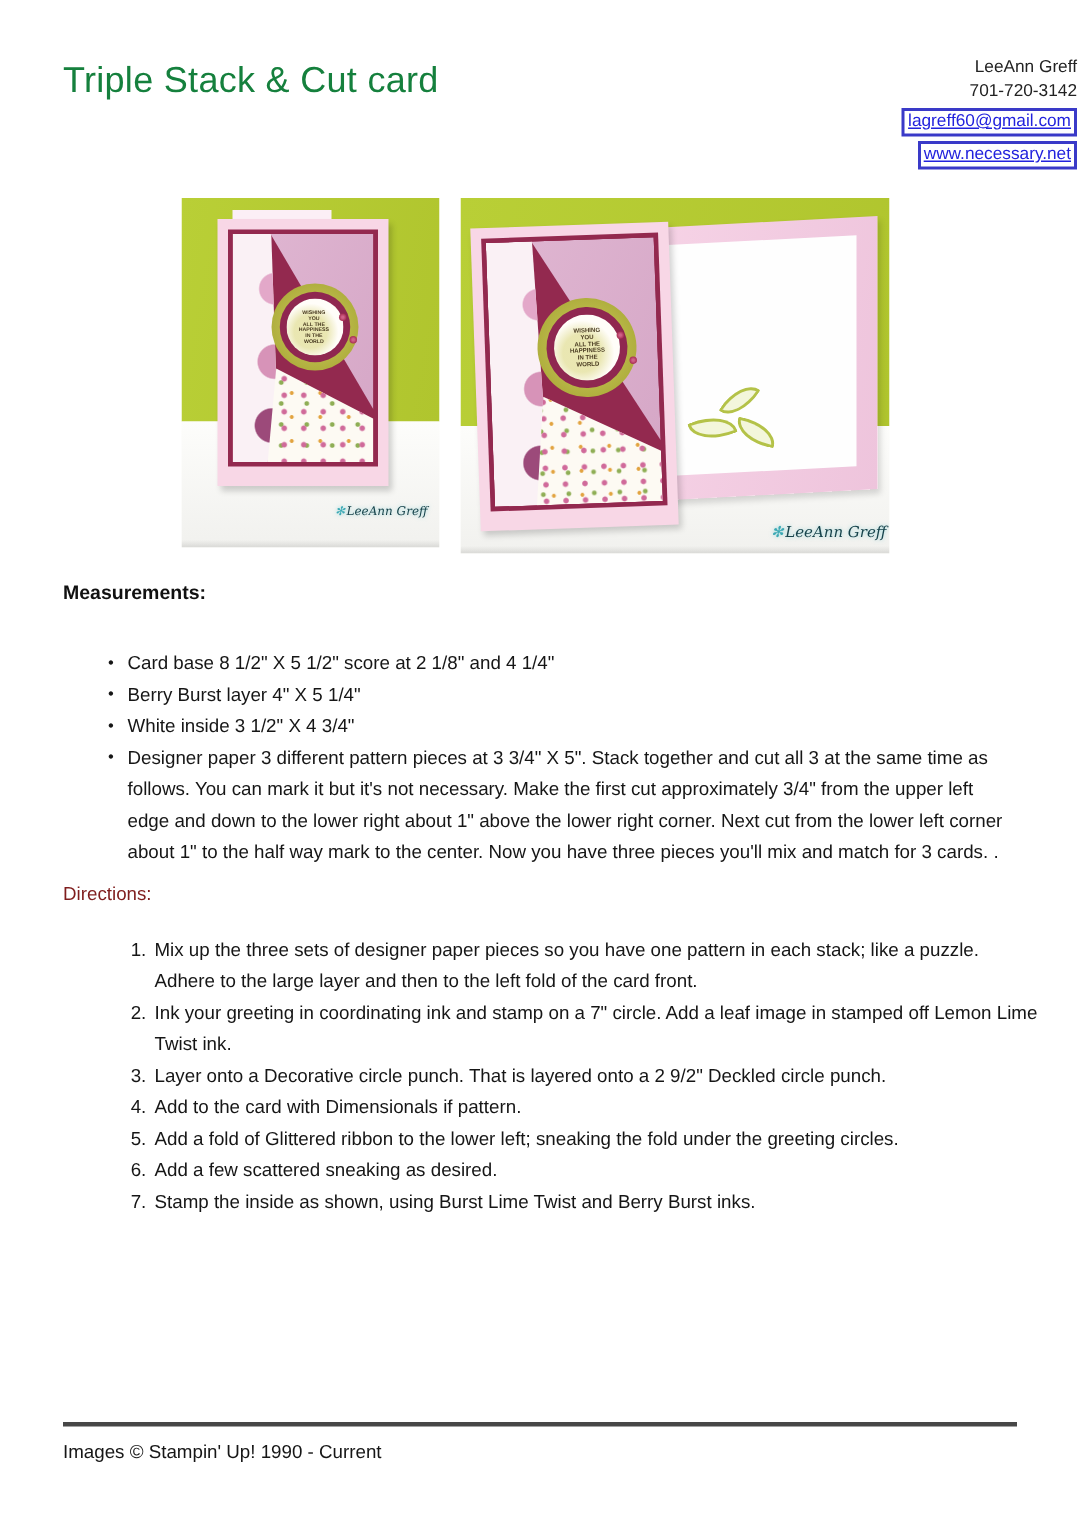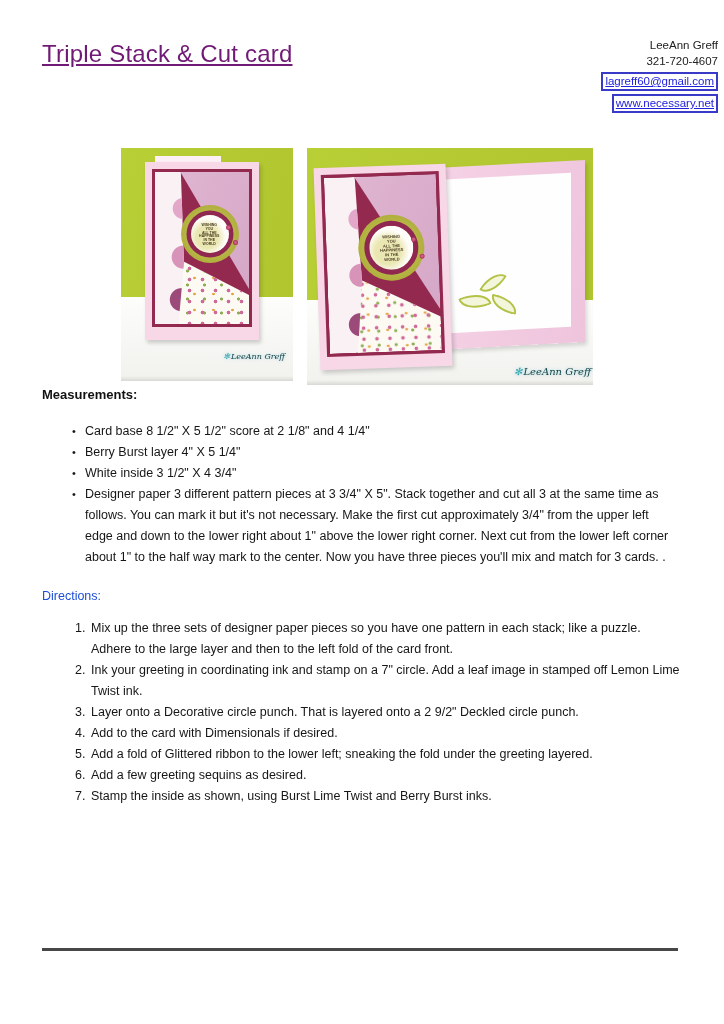--- a/index.html
+++ b/index.html
@@ -1,27 +1,27 @@
 <!DOCTYPE html>
 <html><head>
 <meta charset="utf-8">
 <style>
   html,body{margin:0;padding:0;background:#ffffff;}
   .page{position:relative;width:724px;height:1024px;background:#fff;overflow:hidden;
         font-family:"Liberation Sans", sans-serif;color:#1a1a1a;}
 
   
-  .title{position:absolute;left:42px;top:40px;font-size:24px;letter-spacing:.2px;color:#701a75;text-decoration:underline;}
+  .title{position:absolute;left:42px;top:40px;font-size:24px;letter-spacing:.2px;color:#15803d;}
   .contact{position:absolute;right:6px;top:38px;text-align:right;font-size:11.5px;line-height:15px;color:#222;}
   .contact .row{margin-bottom:1px;}
   .link-box{display:inline-block;border:2px solid #3a3ac8;padding:0 2px;margin-top:2px;
             color:#2222dd;text-decoration:underline;font-size:11.5px;}
 
   
-  .photo{position:absolute;overflow:hidden;background:#fdfdfc;margin-top:16px;}
+  .photo{position:absolute;overflow:hidden;background:#fdfdfc;}
   .photo-left{left:121px;top:132px;width:172px;height:233px;}
   .photo-right{left:307px;top:132px;width:286px;height:237px;}
   .backdrop{position:absolute;left:0;right:0;top:0;height:64%;background:linear-gradient(100deg,#b9cf36,#b0c52e);}
   .table-surface{position:absolute;left:0;right:0;bottom:0;height:36%;background:linear-gradient(#fdfdfb,#f1f1ee);}
   .photo:after{content:"";position:absolute;left:0;right:0;bottom:0;height:5px;
                background:linear-gradient(rgba(0,0,0,0),rgba(0,0,0,.10));}
 
   
   .card-front{position:absolute;background:#f8d7e6;box-shadow:2px 3px 4px rgba(0,0,0,.18);}
   .fold-flap{position:absolute;background:#fceff6;}
@@ -75,42 +75,42 @@
 
   .watermark{position:absolute;font-family:"DejaVu Serif", serif;font-style:italic;
              color:#17434b;text-shadow:0 0 3px rgba(80,190,200,.6);white-space:nowrap;}
   .wm-left{right:8px;bottom:20px;font-size:8px;}
   .wm-right{right:2px;bottom:8px;font-size:10px;}
   .wm-splash{color:#3ca9b4;margin-right:1px;}
 
   
   .section{position:absolute;left:42px;width:644px;font-size:12.5px;line-height:21px;color:#161616;}
   .sec-measure{top:384px;}
-  .sec-measure h2{font-size:13px;margin:0 0 16px 0;font-weight:bold;color:#111;}
+  .sec-measure h2{font-size:13px;margin:0 0 27px 0;font-weight:bold;color:#111;}
   .sec-direct{top:586px;}
-  .sec-direct h2{font-size:12.5px;margin:0 0 11px 0;font-weight:normal;color:#1d4ed8;}
+  .sec-direct h2{font-size:12.5px;margin:0 0 11px 0;font-weight:normal;color:#7f1d1d;}
   ul.bullets{margin:0;padding:0 0 0 30px;list-style:none;width:600px;}
   ul.bullets li{position:relative;padding-left:13px;}
   ul.bullets li:before{content:"•";position:absolute;left:0;top:0;font-size:11px;}
-  ol.steps{margin:4px;padding:0 0 0 43px;width:592px;}
+  ol.steps{margin:16px;padding:0 0 0 43px;width:592px;}
   ol.steps li{padding-left:2px;}
 
   
   .footer-rule{position:absolute;left:42px;width:636px;top:948px;height:3px;background:#474747;}
   .footer-text{position:absolute;left:42px;top:961px;font-size:12.5px;color:#161616;}
 </style>
 </head>
 <body>
 
 <div class="page">
 
   <div class="title">Triple Stack &amp; Cut card</div>
   <div class="contact">
     <div class="row">LeeAnn Greff</div>
-    <div class="row">321-720-4607</div>
+    <div class="row">701-720-3142</div>
     <div class="row"><a href="#" class="link-box">lagreff60@gmail.com</a></div>
     <div class="row"><a href="#" class="link-box">www.necessary.net</a></div>
   </div>
 
   <div class="photo photo-left">
     <div class="backdrop"></div>
     <div class="table-surface"></div>
     <div class="fold-flap" style="left:34px;top:8px;width:66px;height:12px;"></div>
     <div class="card-front" style="left:24px;top:14px;width:114px;height:178px;">
       <div class="berry">
@@ -187,22 +187,23 @@
       <li>Designer paper 3 different pattern pieces at 3 3/4" X 5". Stack together and cut all 3 at the same time as follows. You can mark it but it's not necessary.  Make the first cut approximately 3/4" from the upper left edge and down to the lower right about 1" above the lower right corner. Next cut from the lower left corner about 1" to the half way mark to the center.  Now you have three pieces you'll mix and match for 3 cards. .</li>
     </ul>
   </div>
 
   <div class="section sec-direct">
     <h2>Directions:</h2>
     <ol class="steps">
       <li>Mix up the three sets of designer paper pieces so you have one pattern in each stack; like a puzzle. Adhere to the large layer and then to the left fold of the card front.</li>
       <li>Ink your greeting in coordinating ink and stamp on a 7" circle. Add a leaf image in stamped off Lemon Lime Twist ink.</li>
       <li>Layer onto a Decorative circle punch.  That is layered onto a 2 9/2" Deckled circle punch.</li>
-      <li>Add to the card with Dimensionals if desired.</li>
-      <li>Add a fold of Glittered ribbon to the lower left; sneaking the fold under the greeting layered.</li>
-      <li>Add a few greeting sequins as desired.</li>
+      <li>Add to the card with Dimensionals if pattern.</li>
+      <li>Add a fold of Glittered ribbon to the lower left; sneaking the fold under the greeting circles.</li>
+      <li>Add a few scattered sneaking as desired.</li>
       <li>Stamp the inside as shown, using Burst Lime Twist and Berry Burst inks.</li>
     </ol>
   </div>
 
   <div class="footer-rule"></div>
+  <div class="footer-text">Images © Stampin' Up! 1990 - Current</div>
 
 </div>
 
 </body></html>

